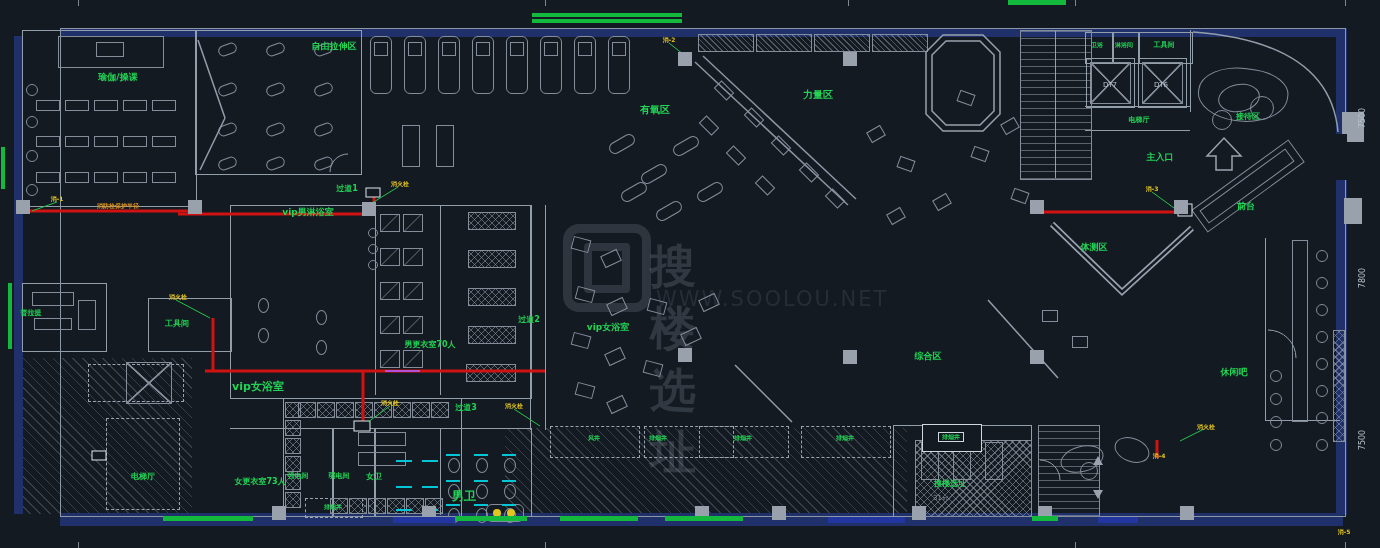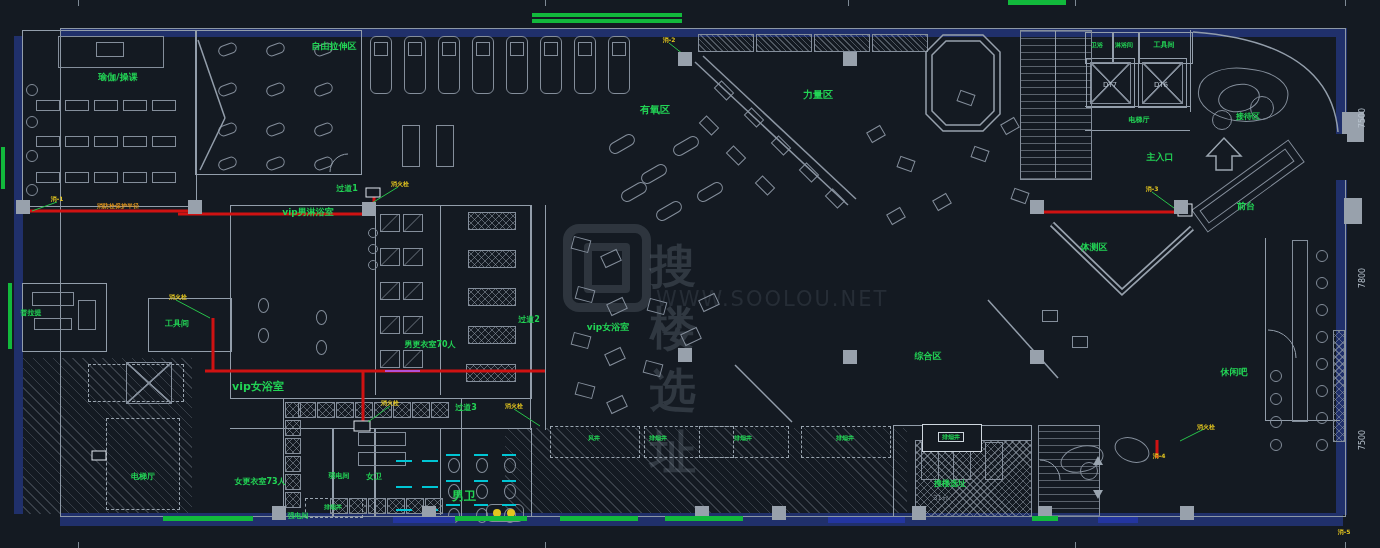--- a/index.html
+++ b/index.html
@@ -423,21 +423,21 @@
     <div class="lbl g" style="left: 529px; top: 320px; font-size: 8px;">过道2</div>
     <div class="lbl g" style="left: 608px; top: 327px; font-size: 9px;">vip女浴室</div>
     <div class="lbl g" style="left: 430px; top: 345px; font-size: 8px;">男更衣室70人</div>
     <div class="lbl g" style="left: 928px; top: 356px; font-size: 9px;">综合区</div>
     <div class="lbl g" style="left: 177px; top: 324px; font-size: 8px;">工具间</div>
     <div class="lbl g" style="left: 31px; top: 313px; font-size: 7px;">普拉提</div>
     <div class="lbl g" style="left: 258px; top: 372px; font-size: 11px; margin-top: 14px;">vip女浴室</div>
     <div class="lbl g" style="left: 422px; top: 408px; font-size: 8px; margin-left: 44px;">过道3</div>
     <div class="lbl g" style="left: 143px; top: 477px; font-size: 8px;">电梯厅</div>
     <div class="lbl g" style="left: 260px; top: 482px; font-size: 8px;">女更衣室73人</div>
-    <div class="lbl g" style="left: 298px; top: 476px; font-size: 7px; margin-top: 40px;">强电间</div>
+    <div class="lbl g" style="left: 298px; top: 476px; font-size: 7px;">强电间</div>
     <div class="lbl g" style="left: 339px; top: 476px; font-size: 7px;">弱电间</div>
     <div class="lbl g" style="left: 374px; top: 477px; font-size: 8px;">女卫</div>
     <div class="lbl g" style="left: 464px; top: 496px; font-size: 12px;">男卫</div>
     <div class="lbl g" style="left: 950px; top: 484px; font-size: 8px;">搜楼选址</div>
     <div class="lbl dim" style="left: 941px; top: 498px; font-size: 7px;">31㎡</div>
     <div class="lbl g" style="left: 1234px; top: 372px; font-size: 9px;">休闲吧</div>
     <div class="lbl g" style="left: 1094px; top: 247px; font-size: 9px;">体测区</div>
     <div class="lbl g" style="left: 1246px; top: 206px; font-size: 9px;">前台</div>
     <div class="lbl g" style="left: 1248px; top: 117px; font-size: 8px;">接待区</div>
     <div class="lbl g" style="left: 1160px; top: 157px; font-size: 9px;">主入口</div>

